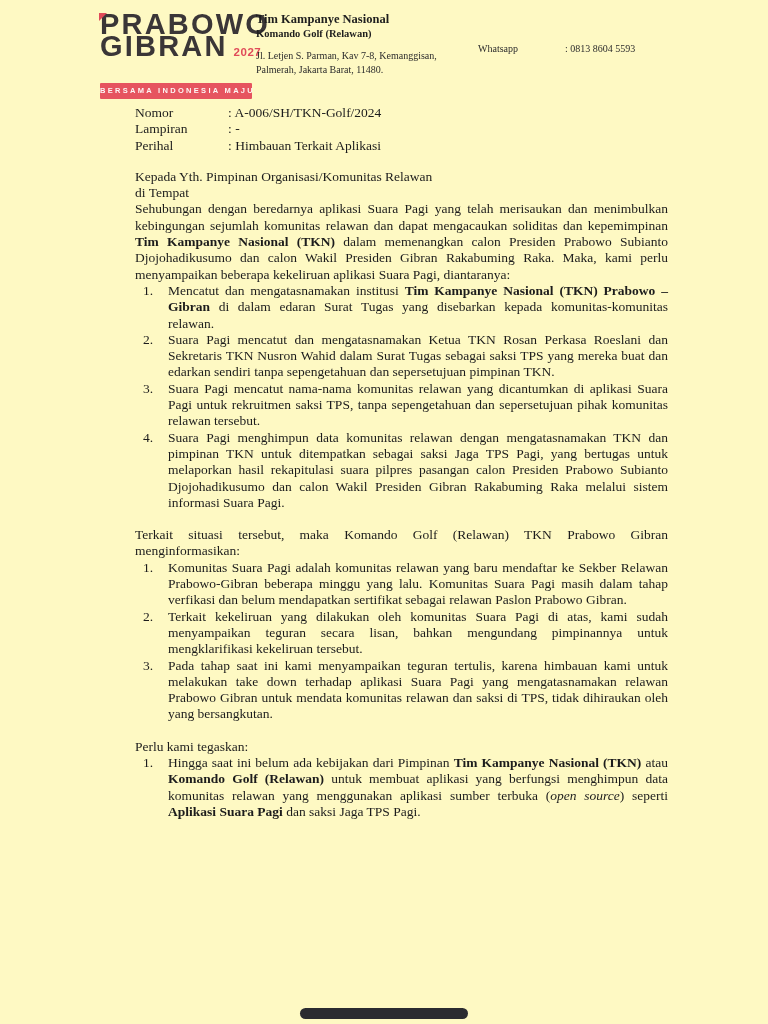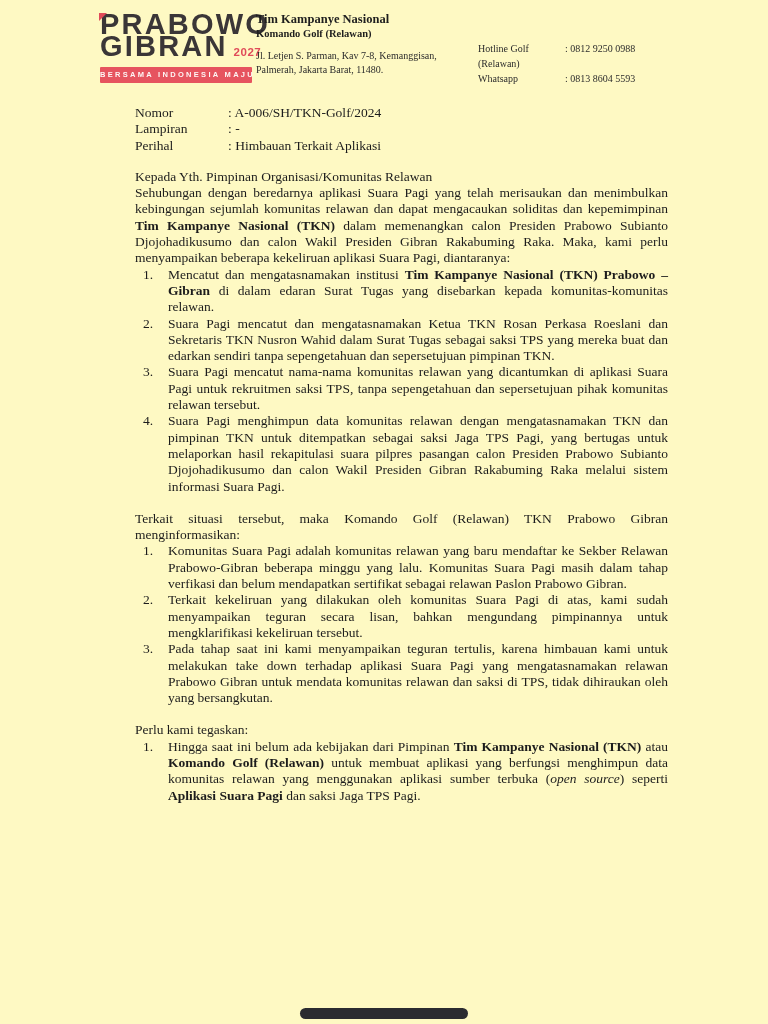--- a/index.html
+++ b/index.html
@@ -20,21 +20,21 @@
   .logo-line1 { position:relative; }
   .logo-mark {
     position:absolute; left:-1px; top:0; width:0; height:0;
     border-top:8px solid #e04b59; border-right:8px solid transparent;
   }
   .logo-year {
     font-size:11.5px; letter-spacing:0.5px; color:#e04b59; margin-left:6px;
     vertical-align:baseline;
   }
   .logo-banner {
-    margin-top:4px; background:#e6545f; color:#fdf5f4;
+    margin-top:20px; background:#e6545f; color:#fdf5f4;
     font-family:"Liberation Sans", sans-serif; font-weight:bold;
     font-size:7.5px; letter-spacing:2.3px; text-align:right;
     height:16px; line-height:16px; border-radius:1px; white-space:nowrap;
   }
 
   .org { position:absolute; left:256px; top:12px; }
   .org-title { font-weight:bold; font-size:12.5px; line-height:15px; }
   .org-subtitle { font-weight:bold; font-size:10.5px; line-height:13px; }
   .org-address { margin-top:9px; font-size:10px; line-height:14px; color:#2c2c2c; }
 
@@ -90,24 +90,20 @@
       <div class="org-title">Tim Kampanye Nasional</div>
       <div class="org-subtitle">Komando Golf (Relawan)</div>
       <div class="org-address">
         <div>Jl. Letjen S. Parman, Kav 7-8, Kemanggisan,</div>
         <div>Palmerah, Jakarta Barat, 11480.</div>
       </div>
     </div>
 
     <div class="contacts">
       <div class="contact-row">
-        <span class="contact-label">Hotline Golf (Relawan)</span>
-        <span class="contact-value">: 0812 9250 0988</span>
-      </div>
-      <div class="contact-row">
         <span class="contact-label">Whatsapp</span>
         <span class="contact-value">: 0813 8604 5593</span>
       </div>
     </div>
   </header>
 
   <main class="letter">
 
     <div class="meta">
       <div class="meta-row">
@@ -119,20 +115,21 @@
         <span class="meta-value">: -</span>
       </div>
       <div class="meta-row">
         <span class="meta-label">Perihal</span>
         <span class="meta-value">: Himbauan Terkait Aplikasi</span>
       </div>
     </div>
 
     <div class="recipient">
       <div>Kepada Yth. Pimpinan Organisasi/Komunitas Relawan</div>
+      <div>di Tempat</div>
     </div>
 
     <p class="para intro"><span>Sehubungan dengan beredarnya aplikasi Suara Pagi yang telah merisaukan dan menimbulkan kebingungan sejumlah komunitas relawan dan dapat mengacaukan soliditas dan kepemimpinan </span><span style="font-weight: bold;">Tim Kampanye Nasional (TKN)</span><span> dalam memenangkan calon Presiden Prabowo Subianto Djojohadikusumo dan calon Wakil Presiden Gibran Rakabuming Raka. Maka, kami perlu menyampaikan beberapa kekeliruan aplikasi Suara Pagi, diantaranya:</span></p>
 
     <ol class="nlist">
       <li><span>Mencatut dan mengatasnamakan institusi </span><span style="font-weight: bold;">Tim Kampanye Nasional (TKN) Prabowo – Gibran</span><span> di dalam edaran Surat Tugas yang disebarkan kepada komunitas-komunitas relawan.</span></li>
       <li><span>Suara Pagi mencatut dan mengatasnamakan Ketua TKN Rosan Perkasa Roeslani dan Sekretaris TKN Nusron Wahid dalam Surat Tugas sebagai saksi TPS yang mereka buat dan edarkan sendiri tanpa sepengetahuan dan sepersetujuan pimpinan TKN.</span></li>
       <li><span>Suara Pagi mencatut nama-nama komunitas relawan yang dicantumkan di aplikasi Suara Pagi untuk rekruitmen saksi TPS, tanpa sepengetahuan dan sepersetujuan pihak komunitas relawan tersebut.</span></li>
       <li><span>Suara Pagi menghimpun data komunitas relawan dengan mengatasnamakan TKN dan pimpinan TKN untuk ditempatkan sebagai saksi Jaga TPS Pagi, yang bertugas untuk melaporkan hasil rekapitulasi suara pilpres pasangan calon Presiden Prabowo Subianto Djojohadikusumo dan calon Wakil Presiden Gibran Rakabuming Raka melalui sistem informasi Suara Pagi.</span></li>
     </ol>

